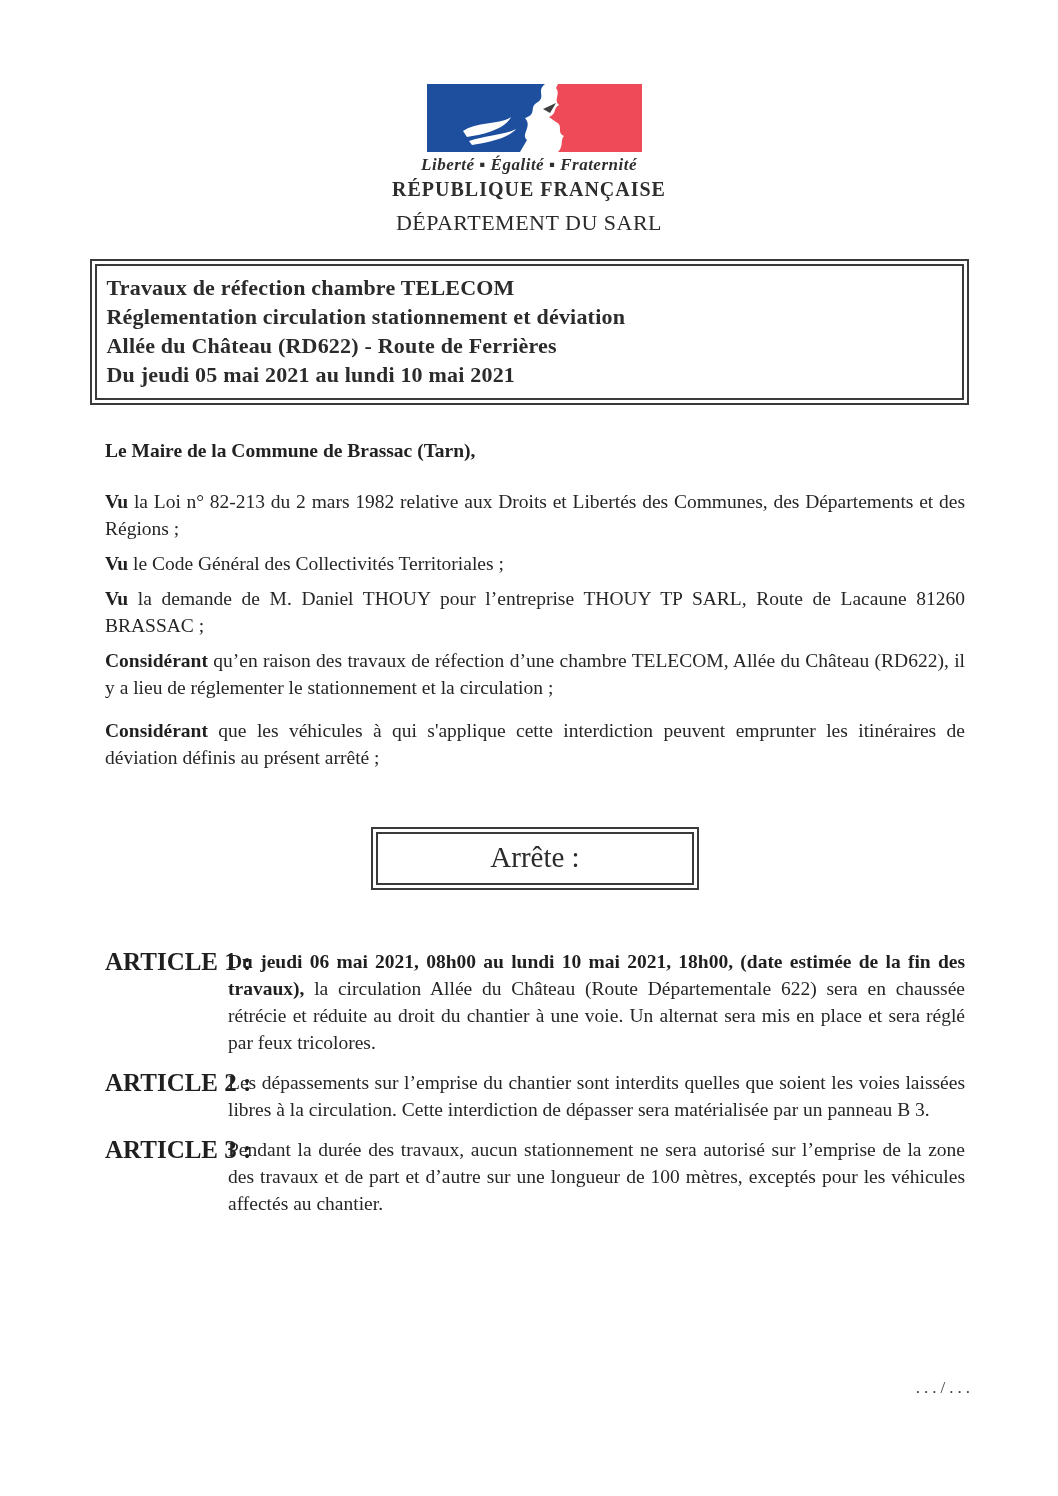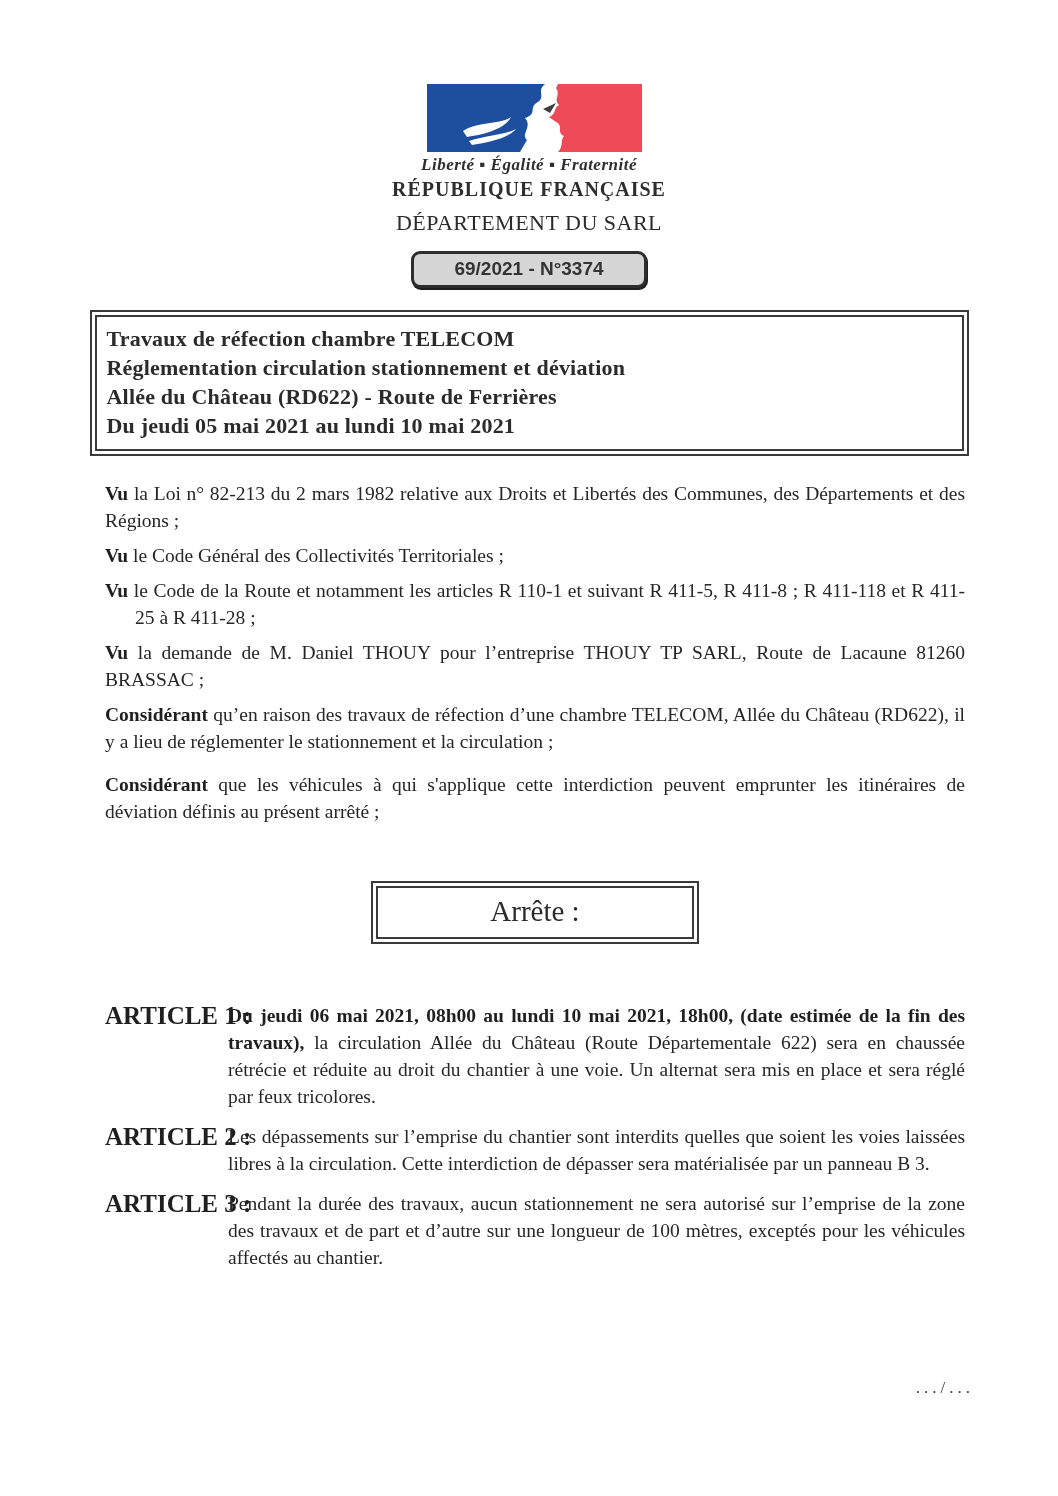--- a/index.html
+++ b/index.html
@@ -134,42 +134,39 @@
       <svg width="225" height="68" viewBox="0 0 225 68" xmlns="http://www.w3.org/2000/svg">
         <path d="M10,0 H128 C119,7 129,12 121,18 C111,23 121,30 108,34 C116,43 103,50 110,56 L103,68 H10 Z" fill="#1d4f9e"></path>
         <path fill="#ffffff" d="M46,47 C60,37 82,41 94,33 C88,46 64,51 50,53 Z M52,57 C70,51 88,51 99,45 C91,55 68,59 55,61 Z"></path>
         <path d="M225,0 V68 H141 C147,62 143,56 147,52 C139,48 147,42 139,38 L132,33 C140,30 136,24 142,21 C136,16 144,10 139,4 L141,0 Z" fill="#ee4a57"></path>
         <path d="M126,25 L139,19 L133,29 Z" fill="#3f3f3f"></path>
       </svg>
     </div>
     <div class="motto">Liberté ▪ Égalité ▪ Fraternité</div>
     <div class="republic">RÉPUBLIQUE FRANÇAISE</div>
     <div class="department">DÉPARTEMENT DU SARL</div>
-    <div>
-      <span class="badge">69/2021 - N°3374</span>
-    </div>
   </header>
 
   <section class="title-box dbox">
     <div class="dbox-inner">
       <div class="title-line">Travaux de réfection chambre TELECOM</div>
       <div class="title-line">Réglementation circulation stationnement et déviation</div>
       <div class="title-line">Allée du Château (RD622) - Route de Ferrières</div>
       <div class="title-line">Du jeudi 05 mai 2021 au lundi 10 mai 2021</div>
     </div>
   </section>
 
   <main class="doc-main">
 
+    <p class="salutation">Le Maire de la Commune de Brassac (Tarn),</p>
 
     <p class="recital first-recital"><b>Vu</b><span> la Loi n° 82-213 du 2 mars 1982 relative aux Droits et Libertés des Communes, des Départements et des Régions ;</span></p>
 
     <p class="recital"><b>Vu</b><span> le Code Général des Collectivités Territoriales ;</span></p>
 
-    <p class="recital hang-indent"><b>Vu</b><span> le Code de la Route et notamment les articles R 110-1 et suivant R 411-5, R 411-8 ; R 411-118 et R 411-25 à R 411-28 ;</span></p>
 
 
     <p class="recital"><b>Vu</b><span> la demande de M. Daniel THOUY pour l’entreprise THOUY TP SARL, Route de Lacaune 81260 BRASSAC ;</span></p>
 
     <p class="recital"><b>Considérant</b><span> qu’en raison des travaux de réfection d’une chambre TELECOM, Allée du Château (RD622), il y a lieu de réglementer le stationnement et la circulation ;</span></p>
 
     <p class="recital gap-above"><b>Considérant</b><span> que les véhicules à qui s'applique cette interdiction peuvent emprunter les itinéraires de déviation définis au présent arrêté ;</span></p>
 
     <section class="decree-box dbox">
       <div class="dbox-inner">

